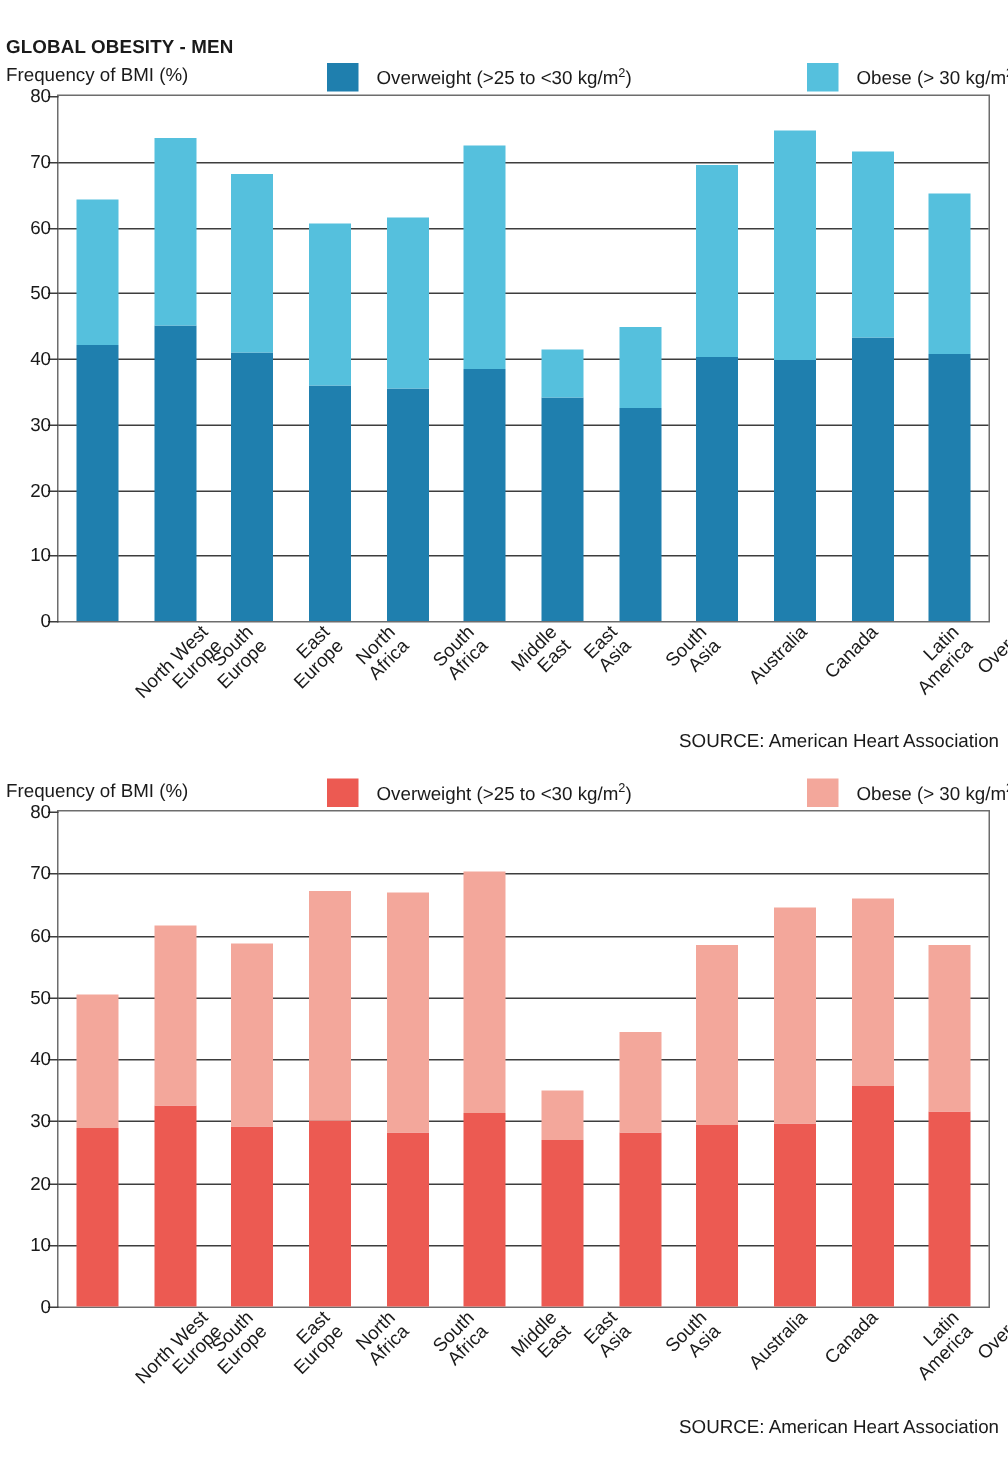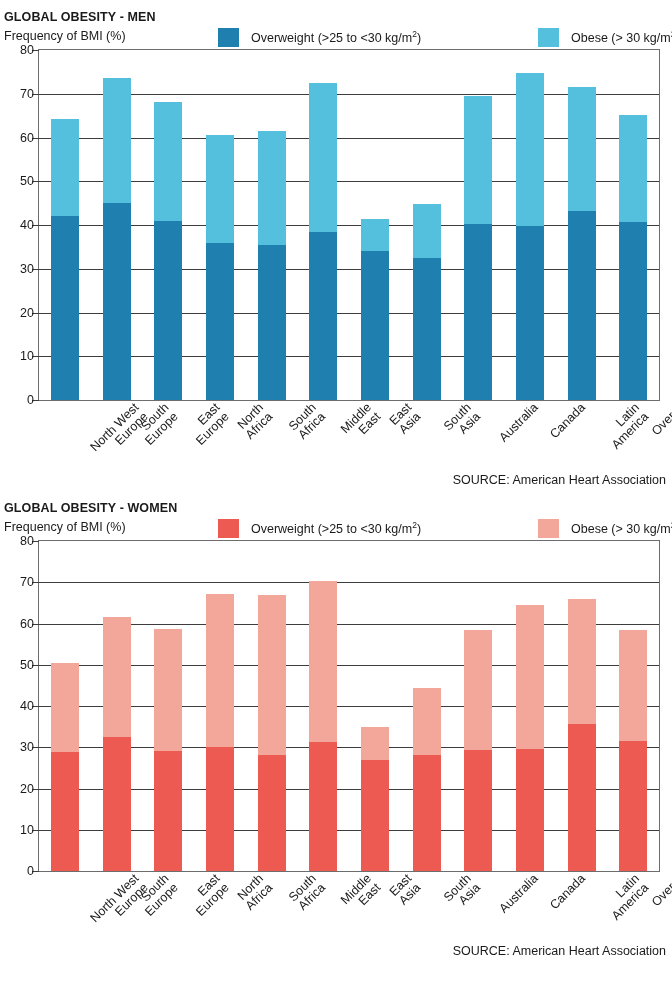--- a/index.html
+++ b/index.html
@@ -41,21 +41,21 @@
   .seg{position:absolute;left:0;width:100%;}
   .xlabels{position:relative;height:72px;margin-left:38px;}
   .xlab{position:absolute;top:0;font-size:12.5px;line-height:13px;
         transform-origin:right top;transform:rotate(-45deg);
         text-align:right;white-space:nowrap;}
   .source{font-size:12.5px;text-align:right;padding-right:6px;}
 </style>
 </head>
 <body>
 
-<div class="panel" style="padding-top:10px;">
+<div class="panel" style="padding-top:24px;">
   <div class="panel-title">GLOBAL OBESITY - MEN</div>
 
   <div class="legend-row">
     <div class="axis-label">Frequency of BMI (%)</div>
 
     <div class="legend-item li1">
       <span class="swatch" style="background:#1f7fae"></span>
       <span class="legend-text"><span>Overweight (&gt;25 to &lt;30 kg/m</span><sup>2</sup><span>)</span></span>
     </div>
 
@@ -186,21 +186,20 @@
         <div>America</div>
       </div>
       <div class="xlab" style="left: 600.167px;">
         <div>Overall</div>
       </div>
     </div>
   <div class="source">SOURCE: American Heart Association</div>
 </div>
 
 <div class="panel" style="padding-top:14px;">
-  <div class="panel-title">GLOBAL OBESITY - WOMEN</div>
 
   <div class="legend-row">
     <div class="axis-label">Frequency of BMI (%)</div>
 
     <div class="legend-item li1">
       <span class="swatch" style="background:#ec5a52"></span>
       <span class="legend-text"><span>Overweight (&gt;25 to &lt;30 kg/m</span><sup>2</sup><span>)</span></span>
     </div>
 
     <div class="legend-item li2">

